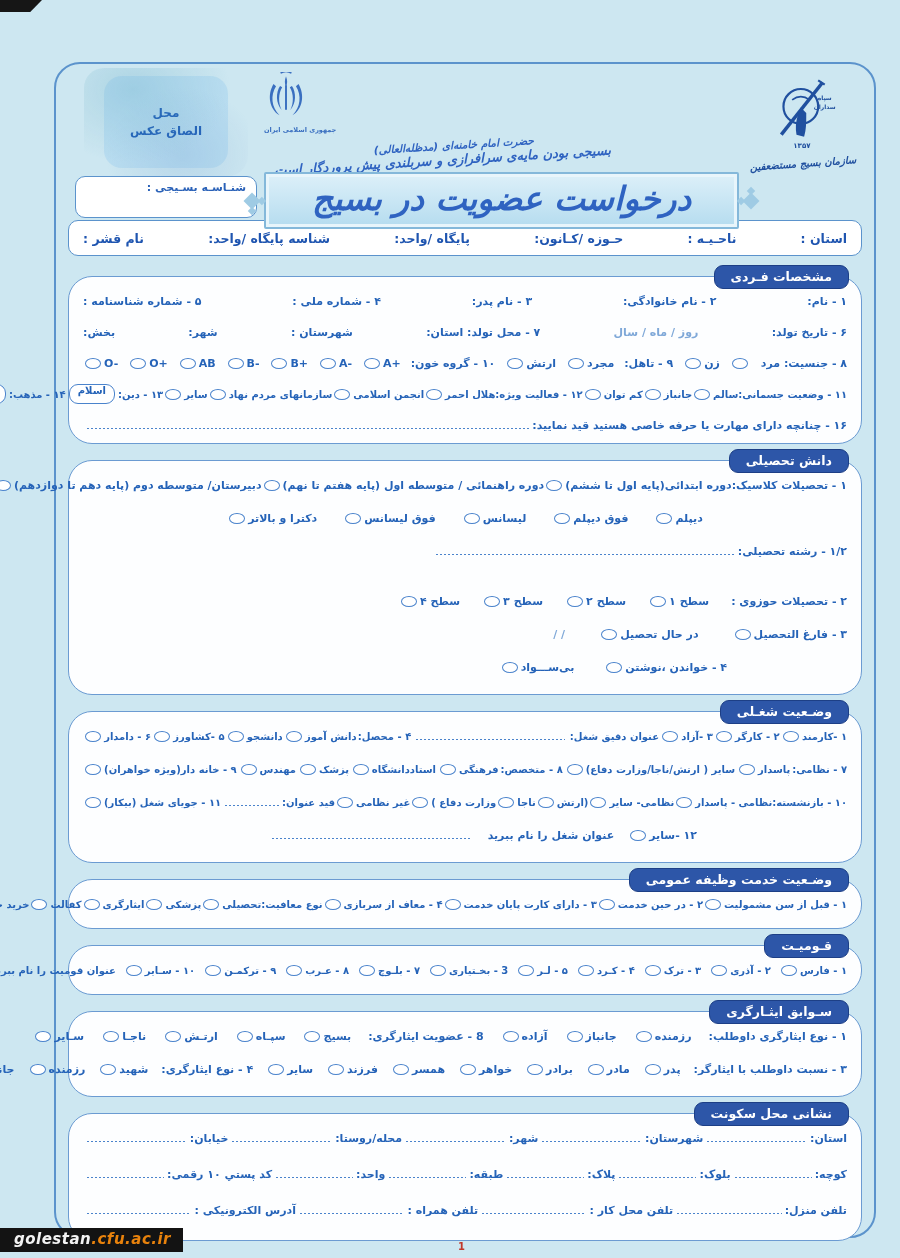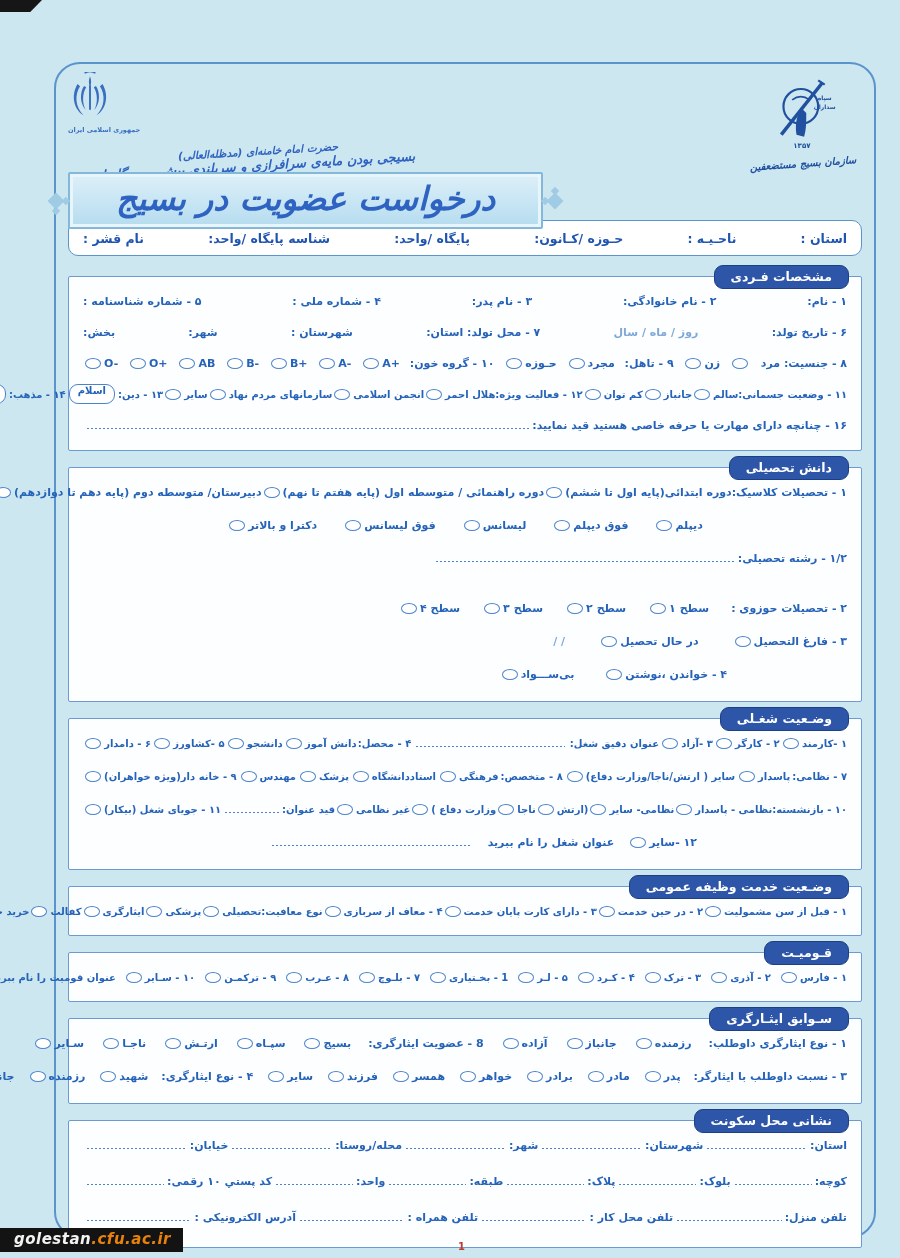--- a/index.html
+++ b/index.html
@@ -57,21 +57,21 @@
   
   .topbar{
     background:#fff;border:1.6px solid #5b93cc;border-radius:10px;
     height:34px;display:flex;align-items:center;justify-content:space-between;
     padding:0 14px;margin:4px 0 20px;
     font-weight:bold;color:#1f55b0;font-size:12.5px;white-space:nowrap;
   }
   
   .section{
     position:relative;background:#fdfeff;
-    border:1.6px solid #6b9bd2;border-radius:2px;
+    border:1.6px solid #6b9bd2;border-radius:24px;
     margin:0 0 16px;padding:12px 14px 6px;
   }
   .tab{
     position:absolute;top:-12px;right:12px;z-index:2;
     background:#2d56a8;color:#fff;font-weight:bold;font-size:12.5px;
     padding:3px 16px 4px;border-radius:9px;border:1.5px solid #1d3f86;
     white-space:nowrap;
   }
   .row{
     display:flex;align-items:center;min-height:24px;
@@ -146,20 +146,29 @@
         </svg>
       </span>
       <div class="emblem-caption">جمهوری اسلامی ایران</div>
       <div class="quote">
         <div class="q1">حضرت امام خامنه‌ای (مدظله‌العالی)</div>
         <div class="q2">بسیجی بودن مایه‌ی سرافرازی و سربلندی پیش پروردگار است .</div>
       </div>
       <div class="banner">درخواست عضویت در بسیج</div>
     </div>
 
+    <div class="h-photo">
+      <div class="photo-box">
+        <span>محل</span>
+        <span>الصاق عکس</span>
+      </div>
+      <div class="id-box">
+        <span>شنـاسـه بسـیجی :</span>
+      </div>
+    </div>
 
   </div>
 
   <div class="topbar">
       <span>استان :</span>
       <span>ناحـیـه :</span>
       <span>حـوزه /کـانون:</span>
       <span>پایگاه /واحد:</span>
       <span>شناسه پایگاه /واحد:</span>
       <span>نام قشر :</span>
@@ -189,21 +198,21 @@
           <span class="opt">
             <span>زن</span>
             <span class="cb"></span>
           </span>
           <span>۹ - تاهل:</span>
           <span class="opt">
             <span>مجرد</span>
             <span class="cb"></span>
           </span>
           <span class="opt">
-            <span>حـوزه</span>
+            <span>ارتش</span>
             <span class="cb"></span>
           </span>
           <span>۱۰ - گروه خون:</span>
           <span class="opt">
             <span dir="ltr">A+</span>
             <span class="cb"></span>
           </span>
           <span class="opt">
             <span dir="ltr">A-</span>
             <span class="cb"></span>
@@ -258,21 +267,21 @@
           </span>
           <span class="opt">
             <span>سایر</span>
             <span class="cb"></span>
           </span>
           <span>۱۳ - دین:</span>
           <span class="pill">اسلام</span>
           <span>۱۴ - مذهب:</span>
           <span class="pill">شیعه</span>
         </div>
-        <div class="row start" style="margin-bottom: 7px;">
+        <div class="row start" style="margin-bottom: 0;">
           <span>۱۶ - چنانچه دارای مهارت یا حرفه خاصی هستید قید نمایید:</span>
           <span class="dots" style="flex: 1 1 30px;"></span>
         </div>
       </div>
       <div class="section">
         <div class="tab">دانش تحصیلی</div>
         <div class="row between" style="margin-bottom: 9px;">
           <span>۱ - تحصیلات کلاسیک:</span>
           <span class="opt">
             <span>دوره ابتدائی(پایه اول تا ششم)</span>
@@ -521,21 +530,21 @@
           </span>
           <span class="opt">
             <span>۴ - کـرد</span>
             <span class="cb"></span>
           </span>
           <span class="opt">
             <span>۵ - لـر</span>
             <span class="cb"></span>
           </span>
           <span class="opt">
-            <span>1 - بخـتیاری</span>
+            <span>3 - بخـتیاری</span>
             <span class="cb"></span>
           </span>
           <span class="opt">
             <span>۷ - بلـوچ</span>
             <span class="cb"></span>
           </span>
           <span class="opt">
             <span>۸ - عـرب</span>
             <span class="cb"></span>
           </span>

